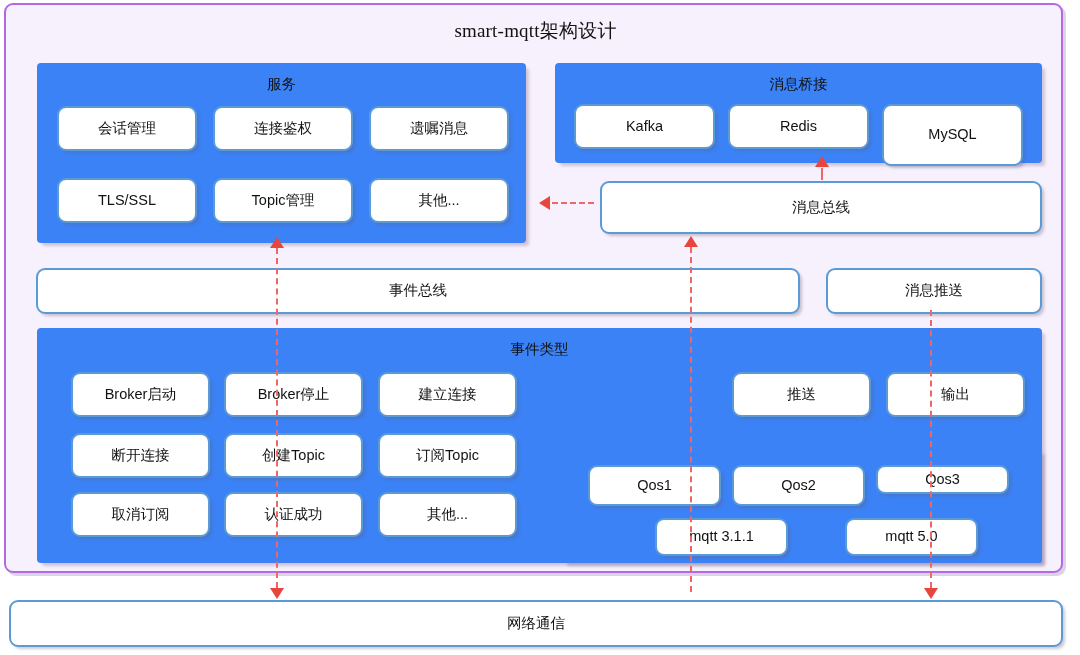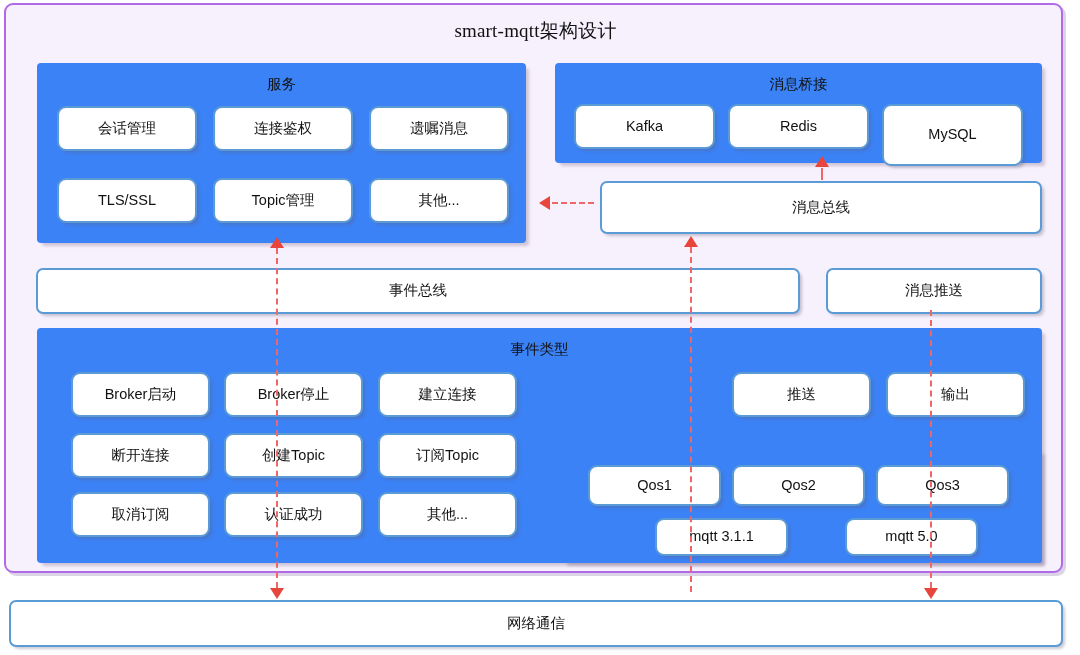--- a/index.html
+++ b/index.html
@@ -49,21 +49,21 @@
     background:#ffffff;
     border:2px solid #5B9BD5;
     border-radius:9px;
     box-sizing:border-box;
     display:flex;align-items:center;justify-content:center;
     font-size:14.5px;color:#111;
     box-shadow:3px 3px 3px -1px rgba(100,90,120,.32);
     text-align:right;
     line-height:1.1;
   }
-  .node.wide{font-size:14.5px;border-radius:7px;}
+  .node.wide{font-size:14.5px;}
 
   
   .vline{
     position:absolute;width:0;
     border-left:2px dashed #EE6666;
   }
   .hline{
     position:absolute;height:0;
     border-top:2px dashed #EE6666;
   }
@@ -127,21 +127,21 @@
       <div class="node" style="left:34px;top:164px;width:139px;height:45px;">取消订阅</div>
       <div class="node" style="left:187px;top:164px;width:139px;height:45px;">认证成功</div>
       <div class="node" style="left:341px;top:164px;width:139px;height:45px;">其他...</div>
 
       <div class="node" style="left:695px;top:44px;width:139px;height:45px;">推送</div>
       <div class="node" style="left:849px;top:44px;width:139px;height:45px;">输出</div>
 
       <div class="group" style="left:525px;top:121px;width:480px;height:114px;border-radius:3px;box-shadow:4px 4px 3px -1px rgba(120,100,130,.30);">
         <div class="node" style="left:26px;top:16px;width:133px;height:41px;">Qos1</div>
         <div class="node" style="left:170px;top:16px;width:133px;height:41px;">Qos2</div>
-        <div class="node" style="left:314px;top:16px;width:133px;height:41px;">Qos3</div>
+        <div class="node" style="left:314px;top:16px;width:133px;height:29px;">Qos3</div>
         <div class="node" style="left:93px;top:69px;width:133px;height:38px;">mqtt 3.1.1</div>
         <div class="node" style="left:283px;top:69px;width:133px;height:38px;">mqtt 5.0</div>
       </div>
     </div>
 
   </div>
 
   <div class="node wide" style="left:9px;top:600px;width:1054px;height:47px;">网络通信</div>
 
   <div class="hline" style="left:552px;top:202px;width:42px;"></div>

